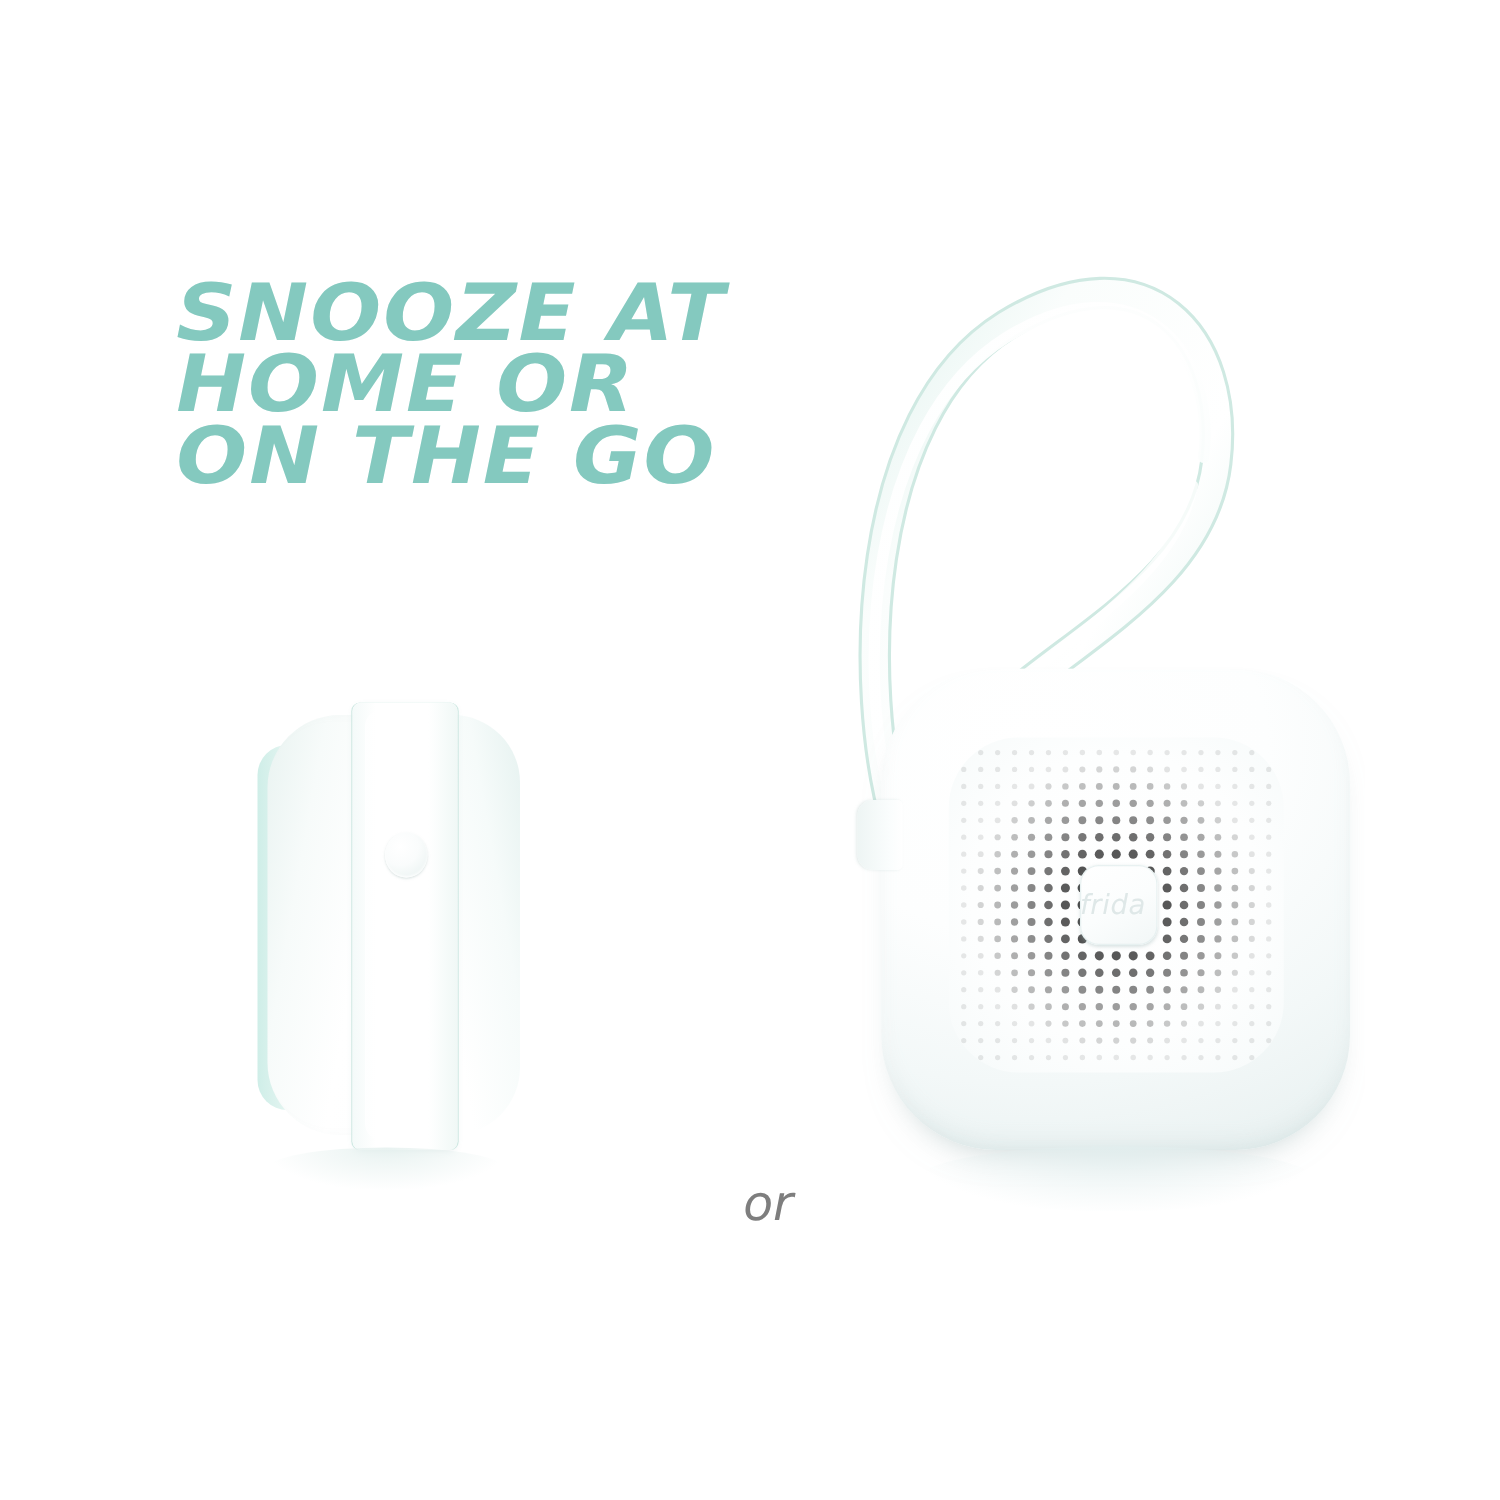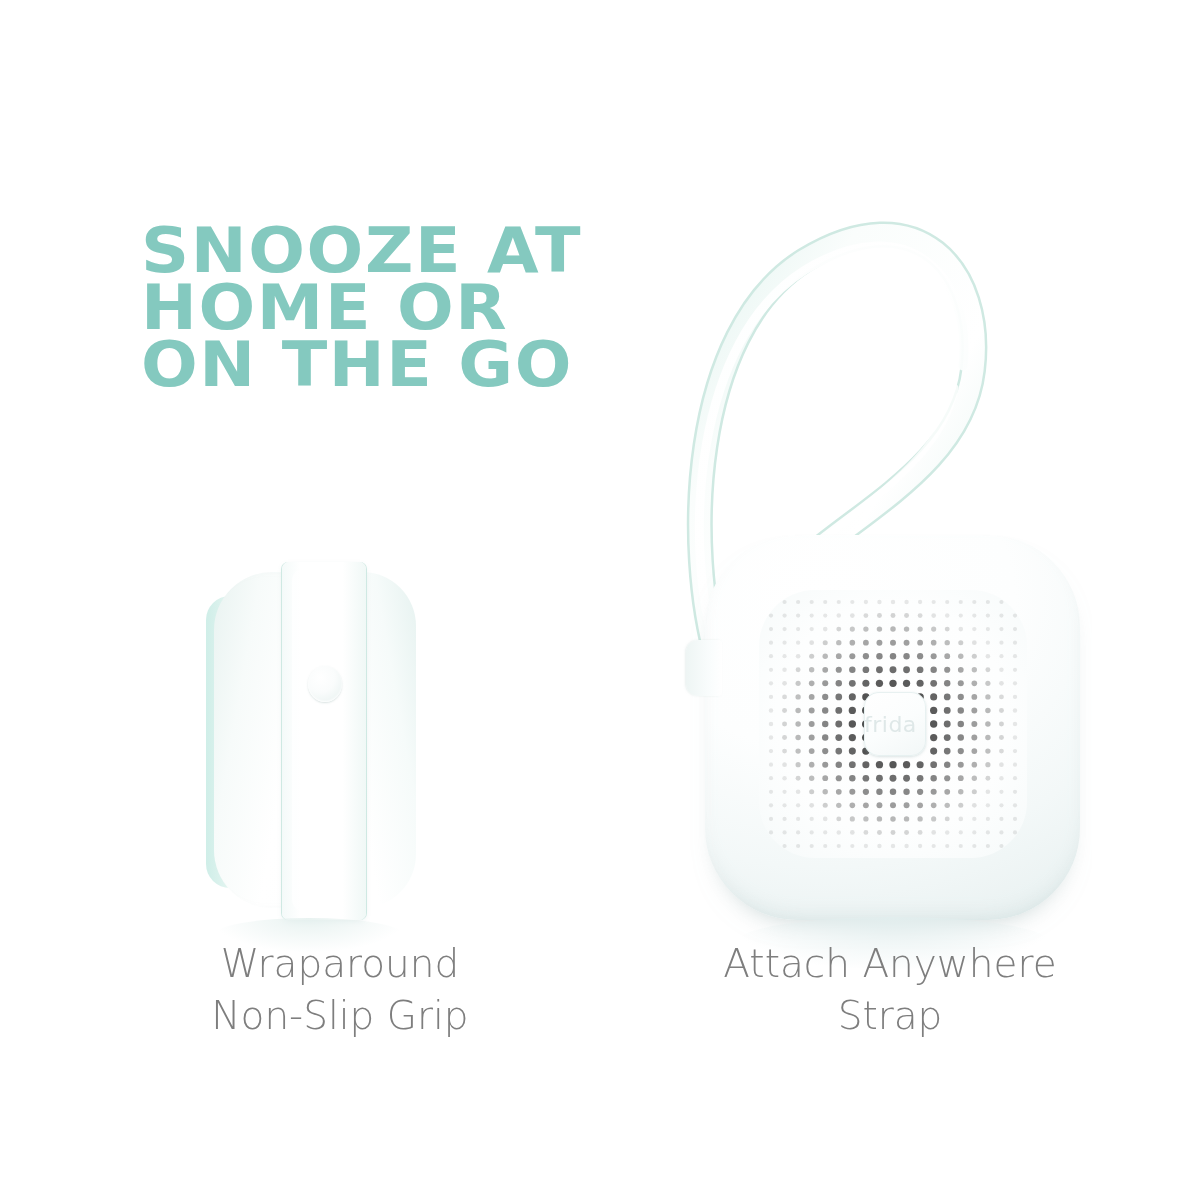--- a/index.html
+++ b/index.html
@@ -10,20 +10,21 @@
   }
   body {
     font-family: "Liberation Sans", sans-serif;
   }
   #stage {
     position: relative;
     width: 1092px;
     height: 1200px;
     background: #ffffff;
     overflow: hidden;
+    font-style: italic;
   }
 
   
   .headline {
     position: absolute;
     left: 141px;
     top: 222px;
     width: 520px;
     color: #84c9bf;
     font-family: "DejaVu Sans", sans-serif;
@@ -606,18 +607,15 @@
         </svg>
     </div>
 
     <div class="sm-logo-plate">
       <span class="sm-logo-text">frida</span>
     </div>
 
     <div class="sm-reflect"></div>
   </div>
 
-  <div class="caption" id="cap-left">Wraparound
-Non-Slip Grip</div>
-  <div class="caption" id="cap-right">Attach Anywhere
-Strap</div>
+  <div class="caption" id="cap-or">or</div>
 
 </div>
 
 </body></html>

